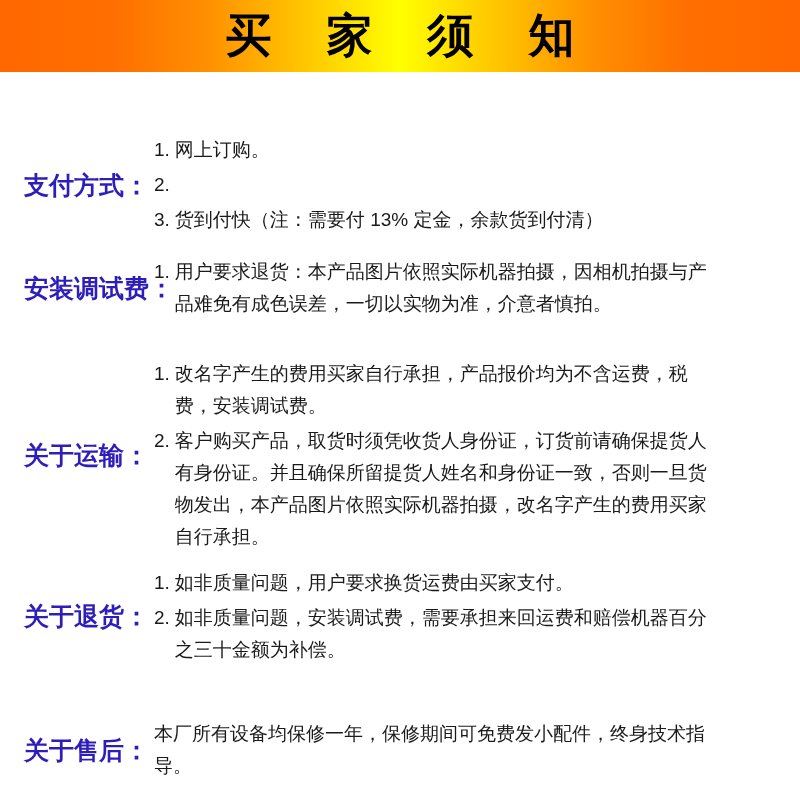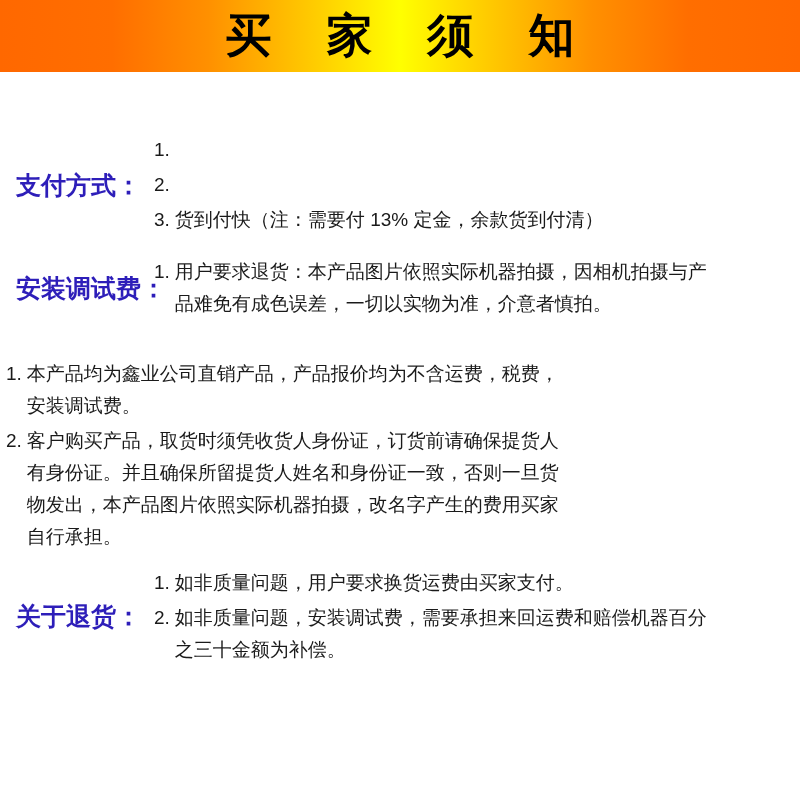--- a/index.html
+++ b/index.html
@@ -47,21 +47,21 @@
     align-items: center;
   }
   .sec-color   { margin-top: 20px; }
   .sec-ship    { margin-top: 38px; }
   .sec-return  { margin-top: 14px; }
   .sec-service { margin-top: 52px; }
   .label-col {
     flex: 0 0 148px;
     width: 148px;
     box-sizing: border-box;
-    padding-left: 16px;
+    padding-left: 24px;
   }
   .section-label {
     font-size: 25px;
     font-weight: bold;
     color: #2d1eb9;
     white-space: nowrap;
   }
   .content-col {
     flex: 0 1 auto;
     max-width: 568px;
@@ -99,20 +99,21 @@
 
   <main class="content">
 
     <section class="section sec-payment">
       <div class="label-col">
         <span class="section-label">支付方式：</span>
       </div>
       <div class="content-col">
         <div class="item">
           <span class="num">1.</span>
+          <span class="txt">网上订购。</span>
         </div>
         <div class="item">
           <span class="num">2.</span>
         </div>
         <div class="item">
           <span class="num">3.</span>
           <span class="txt">货到付快（注：需要付 13% 定金，余款货到付清）</span>
         </div>
       </div>
     </section>
@@ -123,24 +124,27 @@
       </div>
       <div class="content-col">
         <div class="item">
           <span class="num">1.</span>
           <span class="txt">用户要求退货：本产品图片依照实际机器拍摄，因相机拍摄与产品难免有成色误差，一切以实物为准，介意者慎拍。</span>
         </div>
       </div>
     </section>
 
     <section class="section sec-ship">
+      <div class="label-col">
+        <span class="section-label">关于运输：</span>
+      </div>
       <div class="content-col">
         <div class="item">
           <span class="num">1.</span>
-          <span class="txt">本产品均为鑫业公司直销产品，产品报价均为不含运费，税费，安装调试费。</span>
+          <span class="txt">改名字产生的费用买家自行承担，产品报价均为不含运费，税费，安装调试费。</span>
         </div>
         <div class="item">
           <span class="num">2.</span>
           <span class="txt">客户购买产品，取货时须凭收货人身份证，订货前请确保提货人有身份证。并且确保所留提货人姓名和身份证一致，否则一旦货物发出，本产品图片依照实际机器拍摄，改名字产生的费用买家自行承担。</span>
         </div>
       </div>
     </section>
 
     <section class="section sec-return">
       <div class="label-col">
@@ -151,15 +155,26 @@
           <span class="num">1.</span>
           <span class="txt">如非质量问题，用户要求换货运费由买家支付。</span>
         </div>
         <div class="item">
           <span class="num">2.</span>
           <span class="txt">如非质量问题，安装调试费，需要承担来回运费和赔偿机器百分之三十金额为补偿。</span>
         </div>
       </div>
     </section>
 
+    <section class="section sec-service">
+      <div class="label-col">
+        <span class="section-label">关于售后：</span>
+      </div>
+      <div class="content-col">
+        <div class="item">
+          <span class="num"></span>
+          <span class="txt">本厂所有设备均保修一年，保修期间可免费发小配件，终身技术指导。</span>
+        </div>
+      </div>
+    </section>
 
   </main>
 </div>
 
 </body></html>

